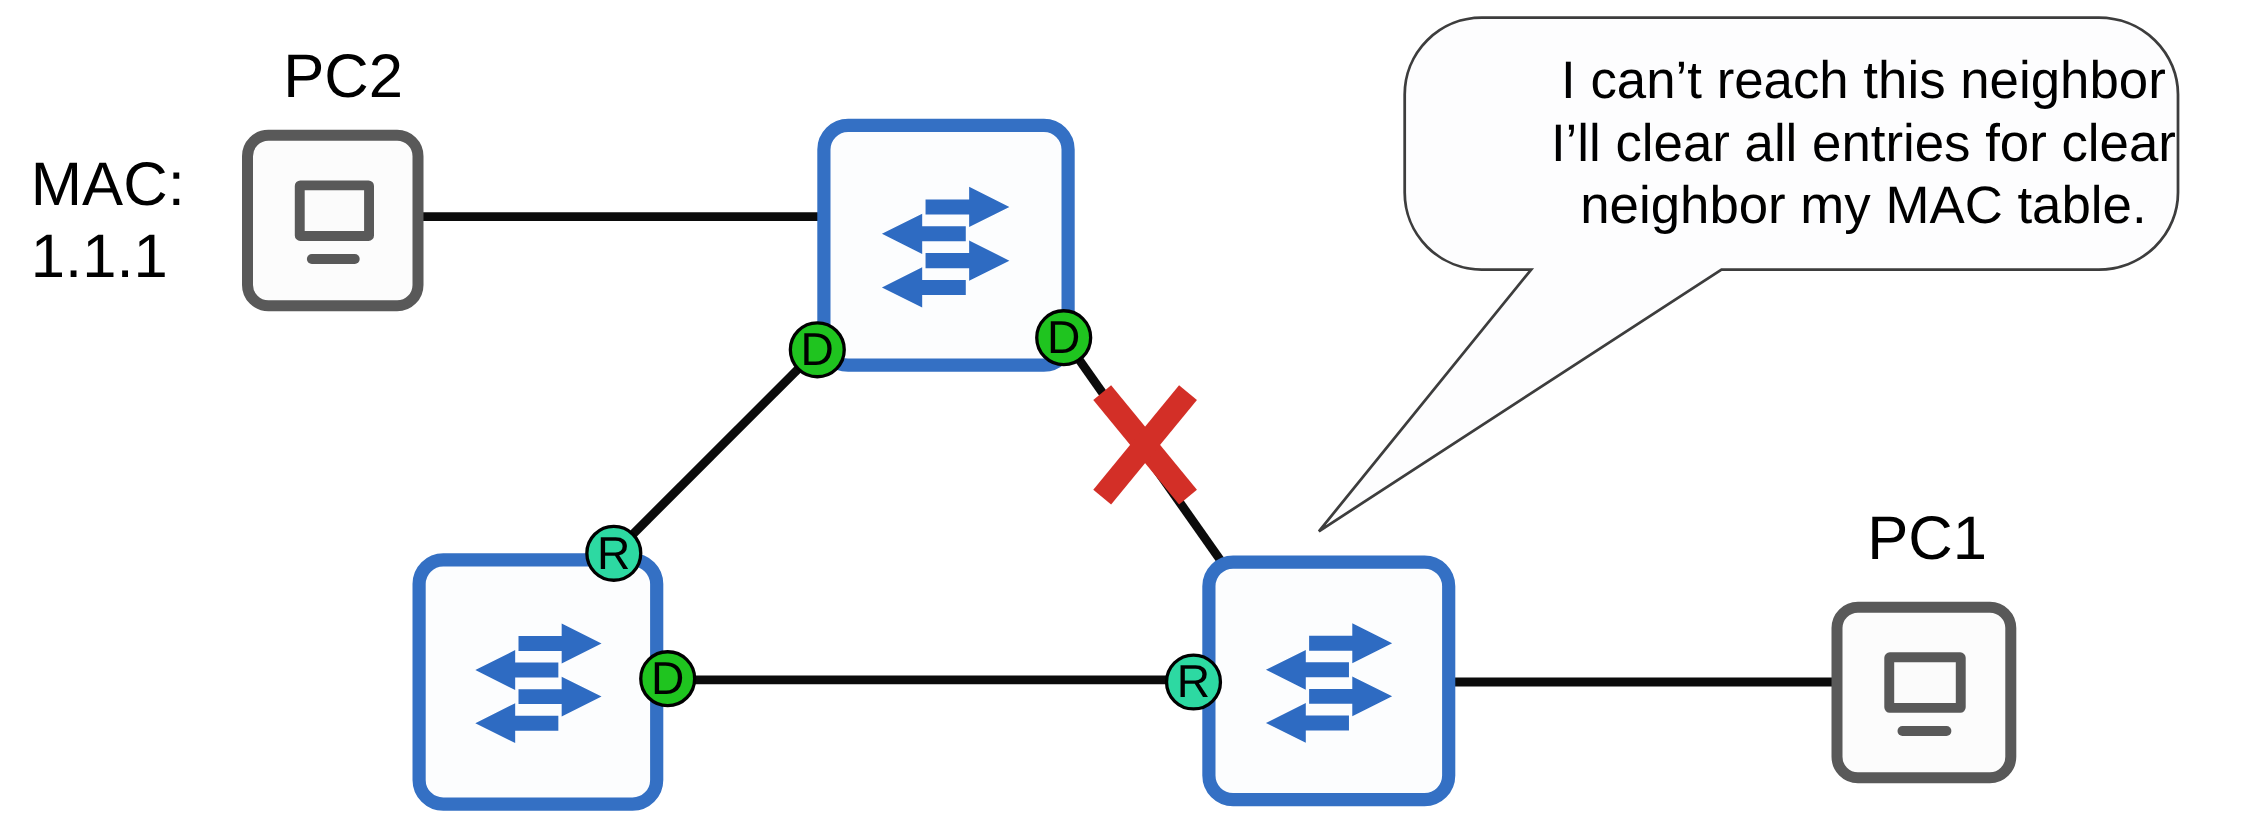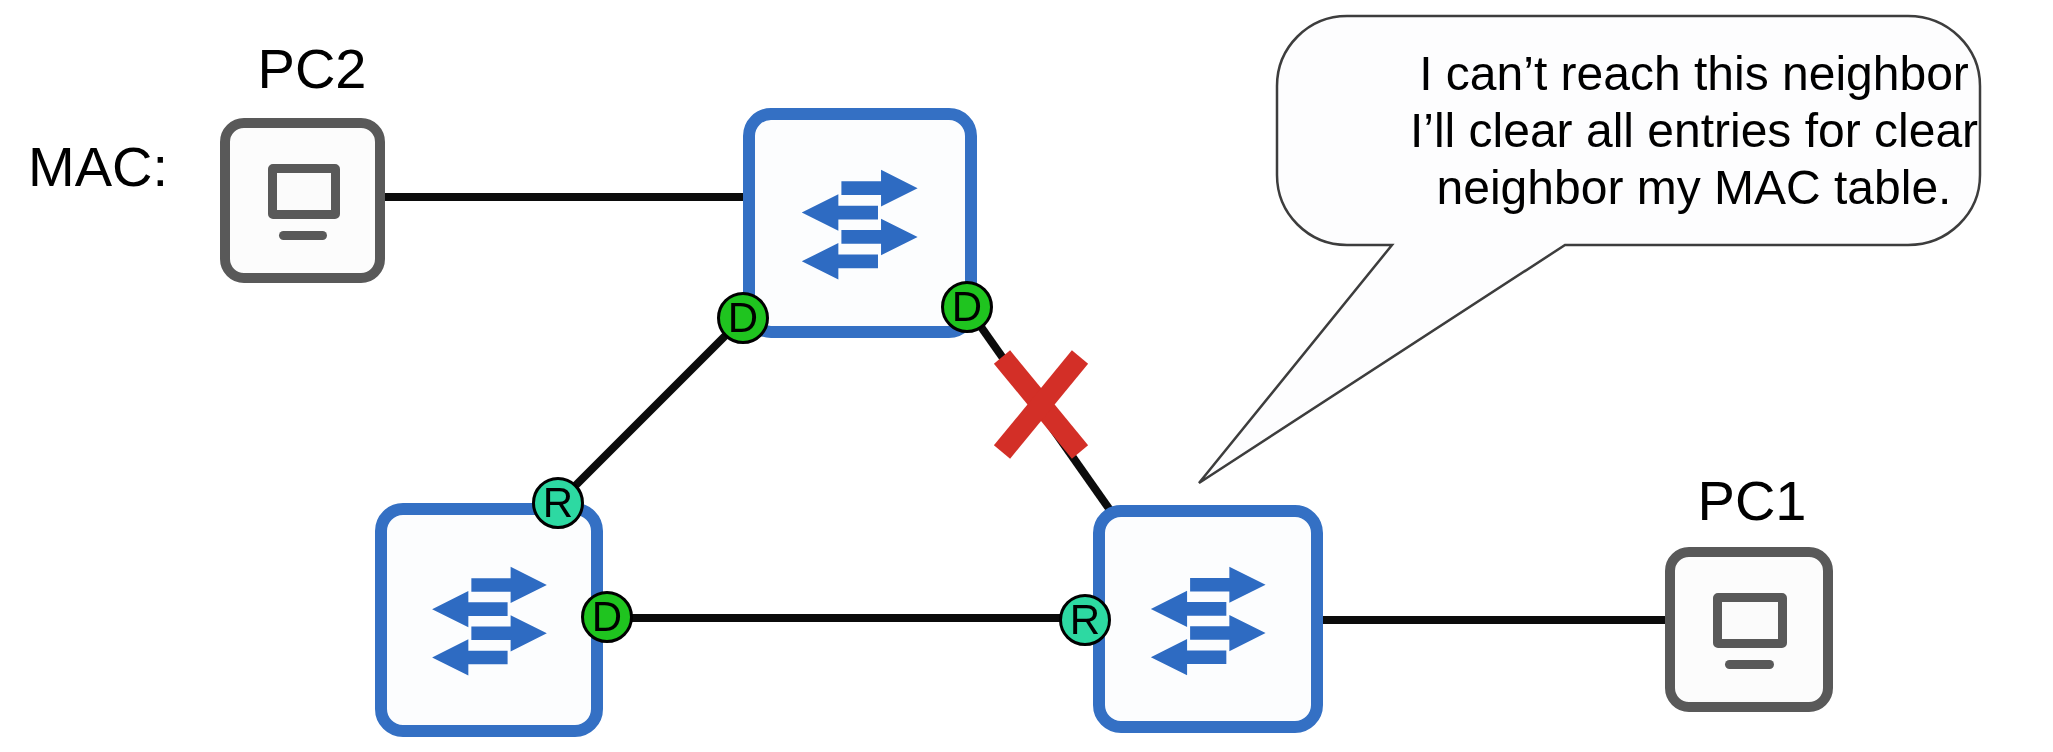--- a/index.html
+++ b/index.html
@@ -66,29 +66,30 @@
       <line class="xbar" x1="1002" y1="357" x2="1080" y2="452"></line>
       <line class="xbar" x1="1080" y1="357" x2="1002" y2="452"></line>
     </g>
 
     <path class="tail-outline" d="M 1347,16 H 1908 A 72,70 0 0 1 1980,86 V 175 A 72,70 0 0 1 1908,245 H 1565 L 1199,483 L 1392,245 H 1347 A 70,70 0 0 1 1277,175 V 86 A 70,70 0 0 1 1347,16 Z"></path>
   </svg>
 
   <div class="node-label" style="left:222px;top:36px;width:180px;">PC2</div>
   <div class="mac-label" style="left:28px;top:134px;width:200px;">
     <div>MAC:</div>
+    <div>1.1.1</div>
   </div>
   <div class="pc" style="left:220px;top:118px;width:165px;height:165px;">
     <div>
       <div class="monitor-screen"></div>
       <div class="monitor-base"></div>
     </div>
   </div>
 
-  <div class="node-label" style="left:1662px;top:468px;width:180px;">PC1</div>
+  <div class="node-label" style="left:1662px;top:456px;width:180px;">PC1</div>
   <div class="pc" style="left:1665px;top:547px;width:168px;height:165px;">
     <div>
       <div class="monitor-screen"></div>
       <div class="monitor-base"></div>
     </div>
   </div>
 
   <div class="switch" style="left:743px;top:108px;width:234px;height:230px;">
     <svg viewBox="0 0 100 100">
       <polygon class="arrow" points="38,22.5 64,22.5 64,15 88,27 64,39 64,31.5 38,31.5"></polygon>

